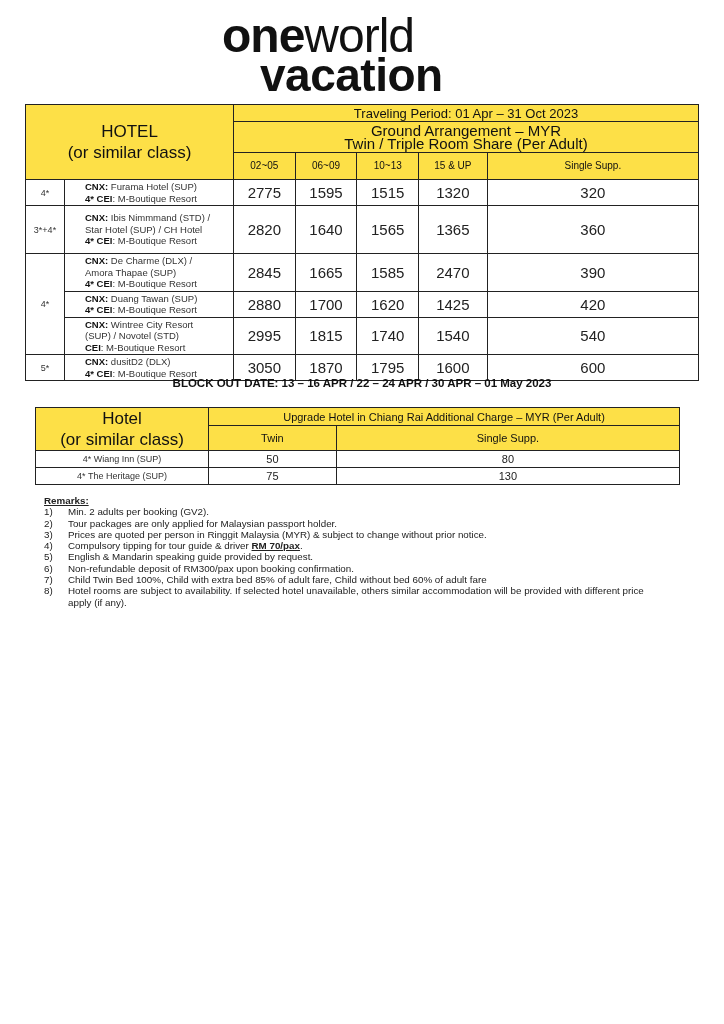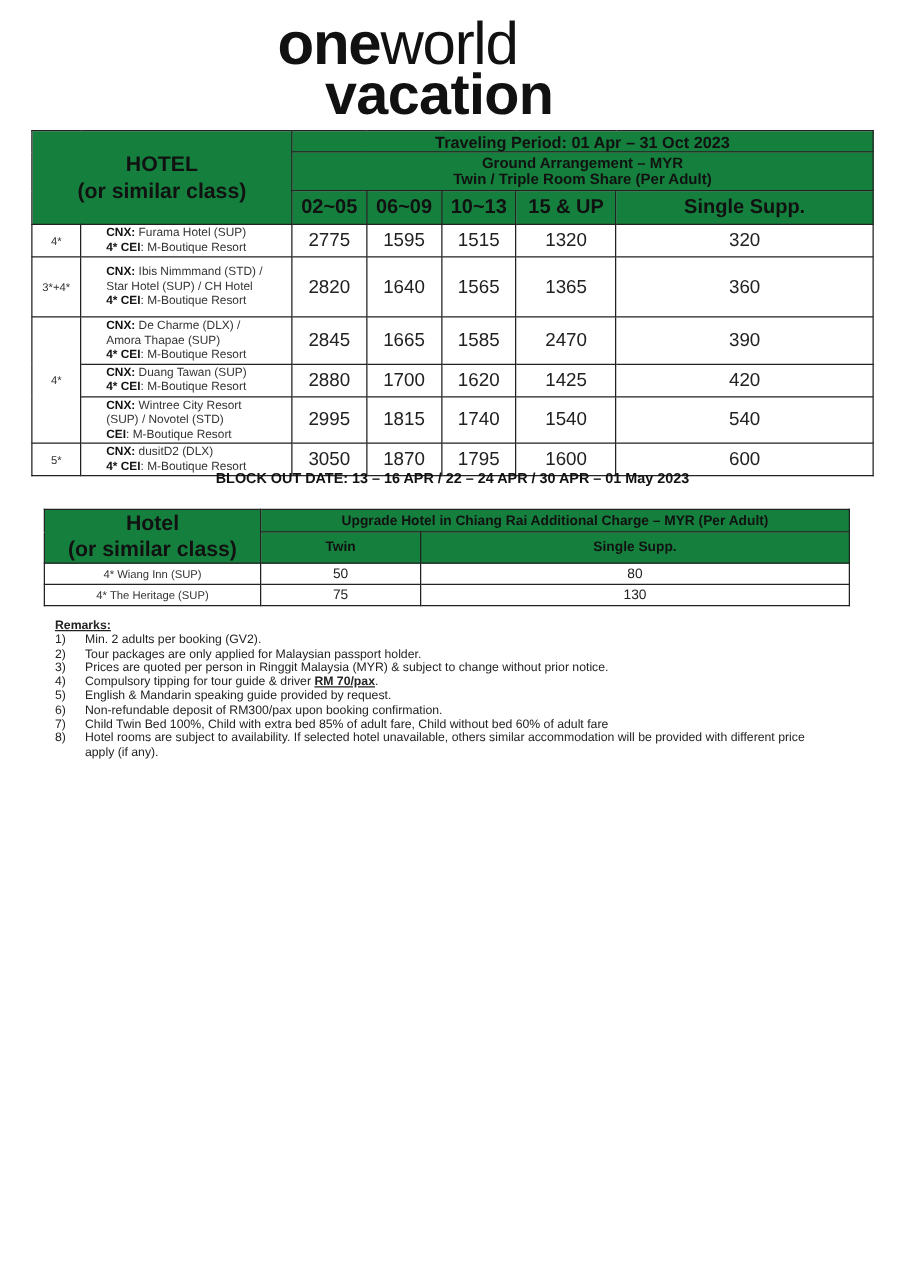--- a/index.html
+++ b/index.html
@@ -5,27 +5,27 @@
   html, body { margin:0; padding:0; background:#ffffff; }
   body { width:724px; height:1024px; position:relative; font-family:"Liberation Sans", sans-serif; color:#111; overflow:hidden; }
   .logo { position:absolute; left:222px; top:12px; width:290px; line-height:1; }
   .logo-line1 { font-size:48px; letter-spacing:-1px; height:42px; }
   .logo-line1 .one { font-weight:900; }
   .logo-line1 .world { font-weight:300; }
   .logo-line2 { font-size:46px; font-weight:900; letter-spacing:-0.5px; margin-top:-2px; padding-left:38px; }
 
   table { border-collapse:collapse; position:absolute; }
   td, th { border:1px solid #222; padding:0; text-align:center; vertical-align:middle; }
-  .hdr { background:#15803d; font-weight:bold; }
+  .hdr { background:#fde047; font-weight:normal; }
 
   #main-table { left:25px; top:104px; width:674px; }
   #main-table .hotel-hdr { font-size:17px; line-height:21px; width:174px; }
   #main-table .period { font-size:13px; height:16px; }
-  #main-table .ground { font-size:12px; line-height:13px; height:30px; }
-  #main-table .col-hdr { font-size:16px; height:26px; line-height:12px; }
+  #main-table .ground { font-size:15px; line-height:13px; height:30px; }
+  #main-table .col-hdr { font-size:10px; height:26px; line-height:12px; }
   #main-table .star { font-size:9px; width:38px; color:#333; }
   #main-table .hotel { text-align:left; font-size:9.5px; line-height:11.5px; padding:1px 20px; color:#333; width:128px; }
   #main-table .hotel b { color:#111; }
   #main-table .price { font-size:15px; color:#222; }
 
   .blockout { position:absolute; left:0; width:724px; top:377px; text-align:center; font-weight:bold; font-size:11.5px; }
 
   #upgrade-table { left:35px; top:407px; width:645px; }
   #upgrade-table .hotel-hdr { font-size:17px; line-height:21px; width:172px; }
   #upgrade-table .title { font-size:11px; height:16px; }

